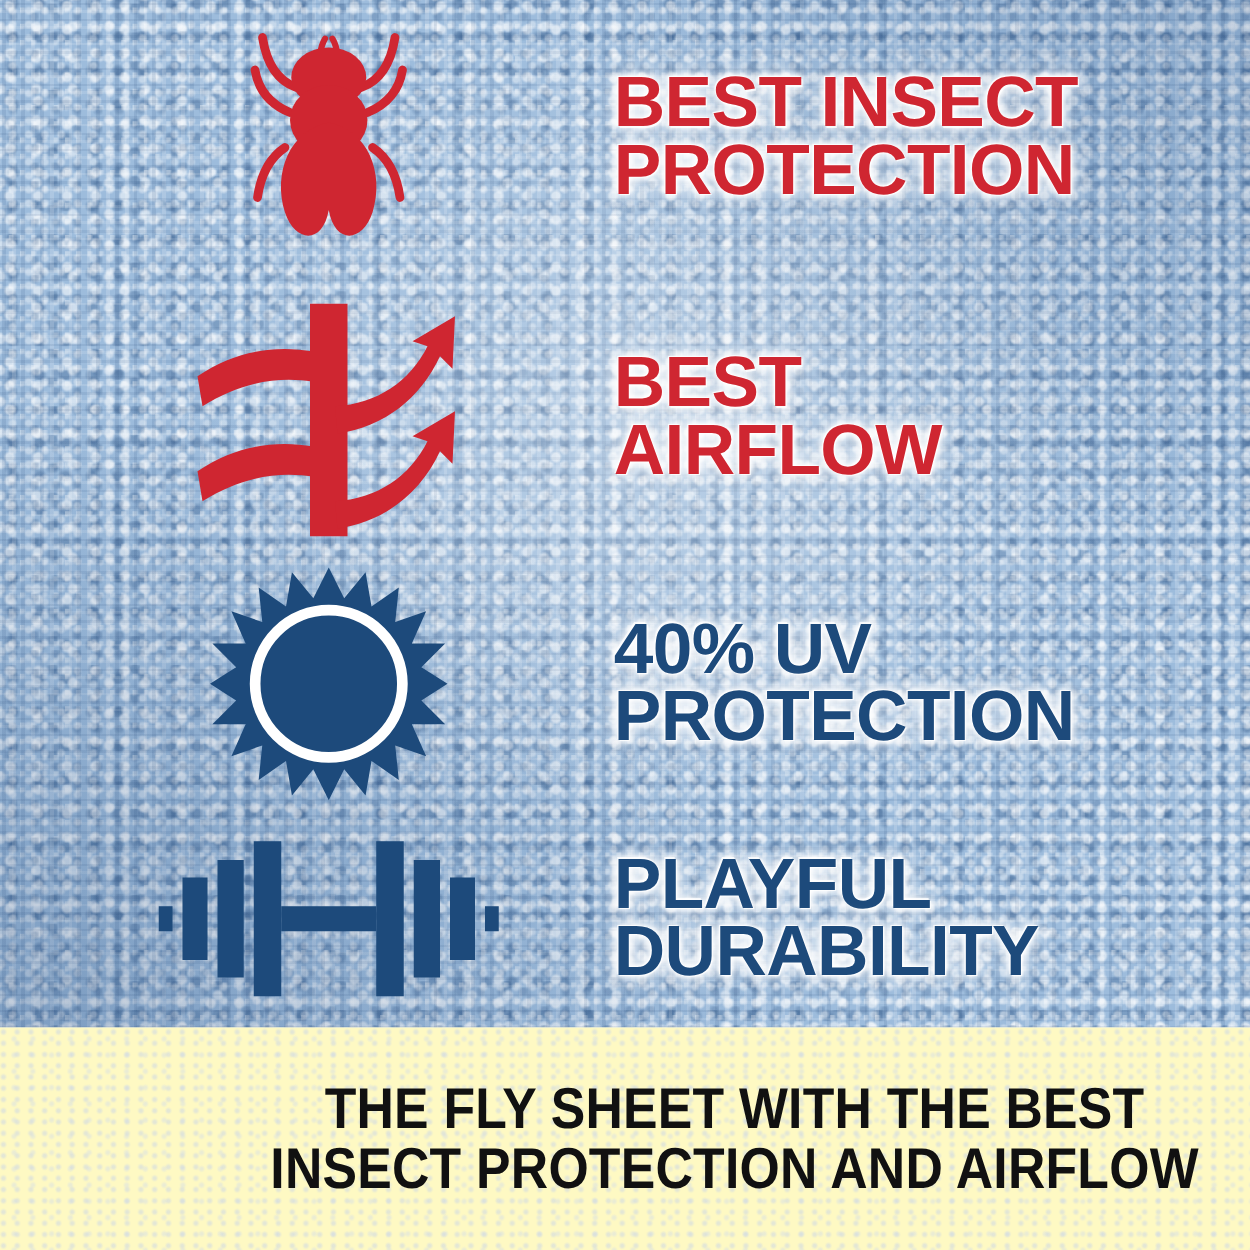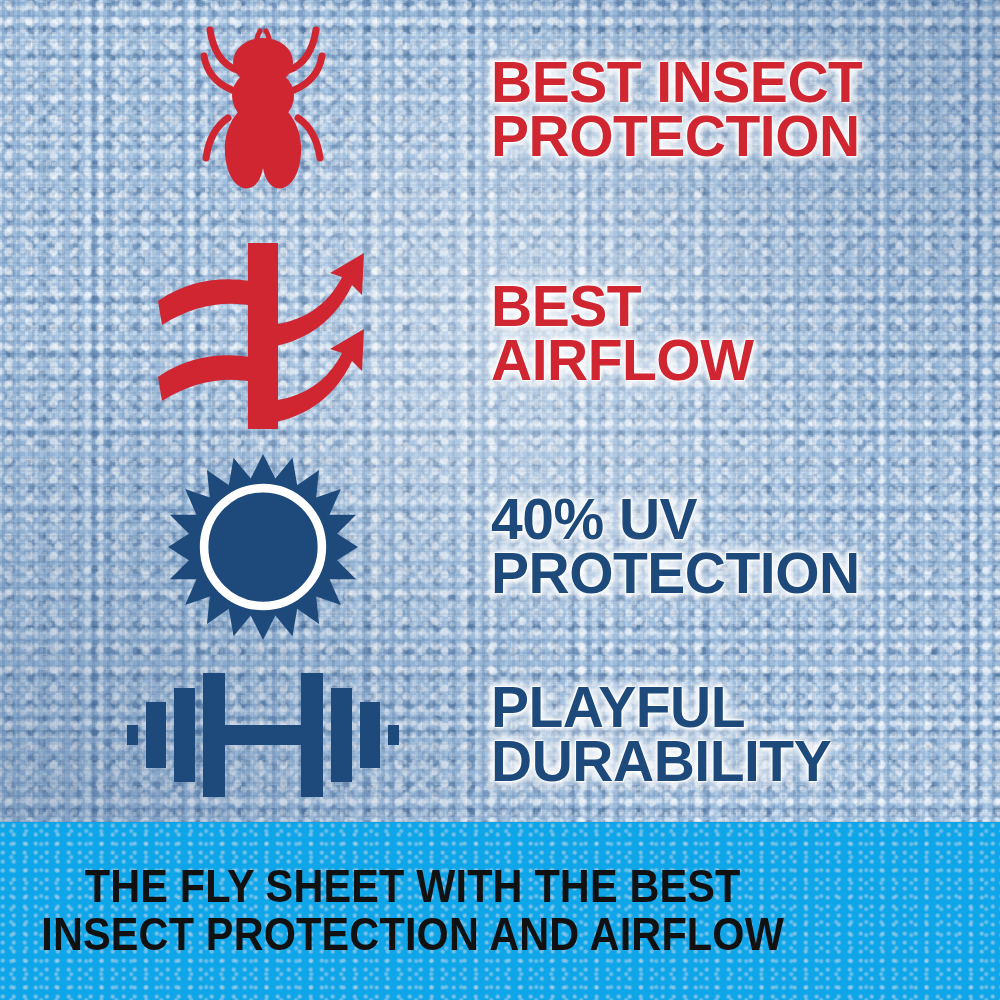--- a/index.html
+++ b/index.html
@@ -92,22 +92,22 @@
     font-size:57px;
     text-shadow:
       0 0 6px #ffffff, 0 0 6px #ffffff, 0 0 12px #ffffff,
       0 0 18px rgba(255,255,255,.95), 1px 1px 0 rgba(255,255,255,.8),
       -1px -1px 0 rgba(255,255,255,.8);
   }
 
   
   .caption-band{
     position:absolute; left:0; top:822px; width:1000px; height:178px;
-    background:#0ea5e9;
-    display:flex; align-items:center; justify-content:flex-start;
+    background:#fef9c3;
+    display:flex; align-items:center; justify-content:flex-end;
   }
   .caption-band .noise{
     position:absolute; inset:0;
     background-image:
       radial-gradient(circle at 25% 40%, rgba(205,215,228,.55) 0 1px, rgba(0,0,0,0) 3px),
       radial-gradient(circle at 75% 70%, rgba(210,220,232,.45) 0 1px, rgba(0,0,0,0) 3px);
     background-size:11px 9px, 15px 13px;
   }
   .caption{
     position:relative;

